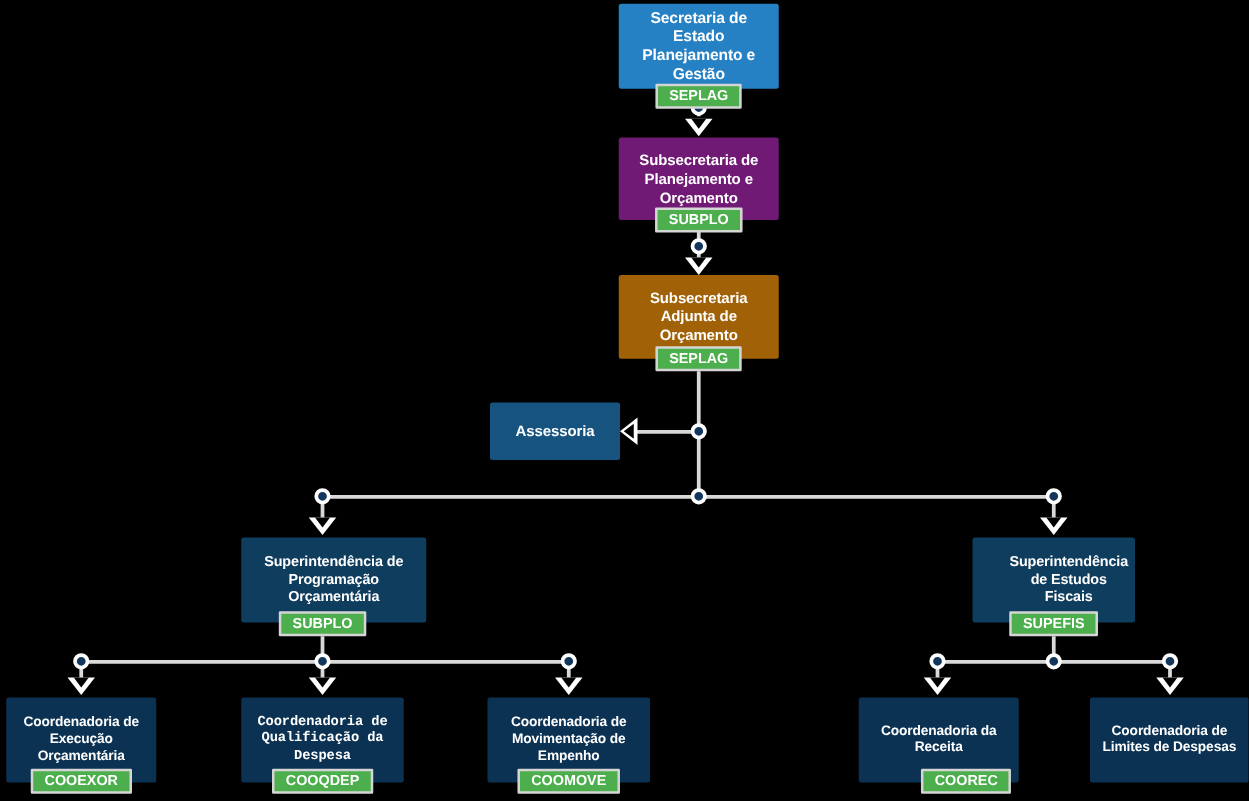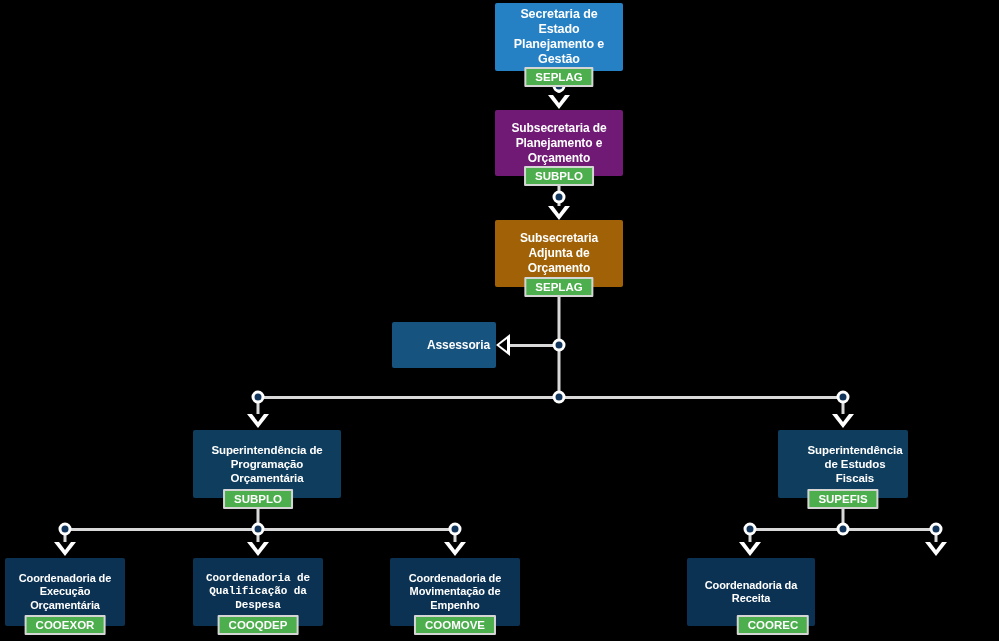--- a/index.html
+++ b/index.html
@@ -87,21 +87,21 @@
   <div class="dot" style="left:559px;top:197px;"></div>
   <div class="arrow-down" style="left:559px;top:206px;"></div>
 
   <div class="node lvl3" style="left:495px;top:220px;width:128px;height:67px;">
     <div class="ttl">Subsecretaria Adjunta de Orçamento</div>
   </div>
   <div class="badge" style="left:559px;top:277px;">SEPLAG</div>
 
   <div class="vline" style="left:559px;top:297px;height:101px;"></div>
 
-  <div class="node assess" style="left:392px;top:322px;width:104px;height:46px;text-align:right;">
+  <div class="node assess" style="left:392px;top:322px;width:104px;height:46px;">
     <div class="ttl">Assessoria</div>
   </div>
   <div class="hline" style="left:500px;top:344px;width:59px;"></div>
   <div class="arrow-left" style="left:496px;top:345px;"></div>
   <div class="dot" style="left:559px;top:345px;"></div>
 
   <div class="hline" style="left:258px;top:396px;width:585px;"></div>
   <div class="dot" style="left:559px;top:397px;"></div>
 
   <div class="dot" style="left:258px;top:397px;"></div>
@@ -162,15 +162,18 @@
   <div class="node lvl5" style="left:390px;top:558px;width:130px;height:68px;">
     <div class="ttl">Coordenadoria de Movimentação de Empenho</div>
   </div>
   <div class="badge" style="left:455px;top:615px;">COOMOVE</div>
 
   <div class="node lvl5" style="left:687px;top:558px;width:128px;height:68px;">
     <div class="ttl">Coordenadoria da Receita</div>
   </div>
   <div class="badge" style="left:750px;top:615px;margin-left:23px;">COOREC</div>
 
+  <div class="node lvl5" style="left:872px;top:558px;width:127px;height:68px;">
+    <div class="ttl">Coordenadoria de Limites de Despesas</div>
+  </div>
   <div class="badge" style="left:936px;top:615px;margin-top:29px;">COOLDE</div>
 
 </div>
 
 </body></html>

